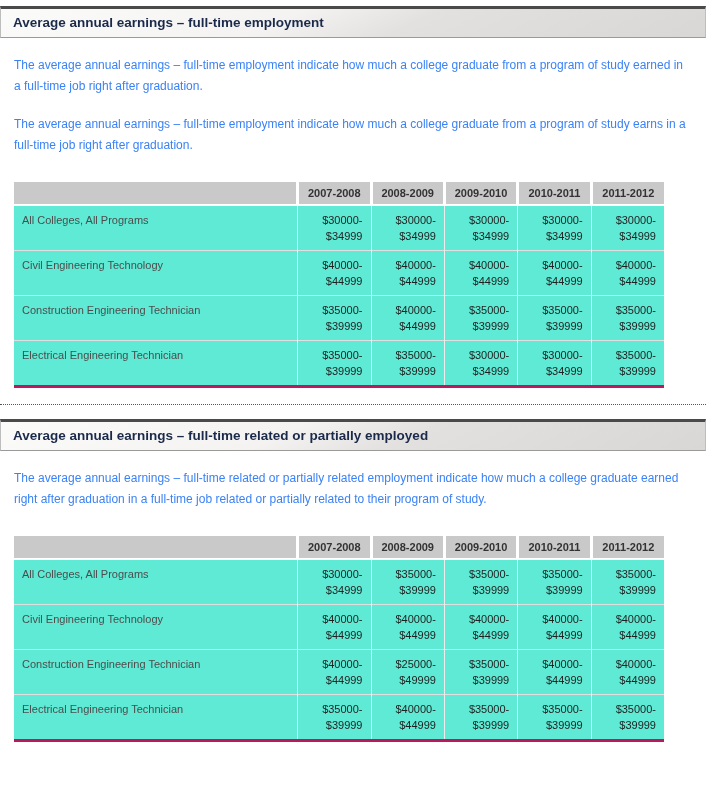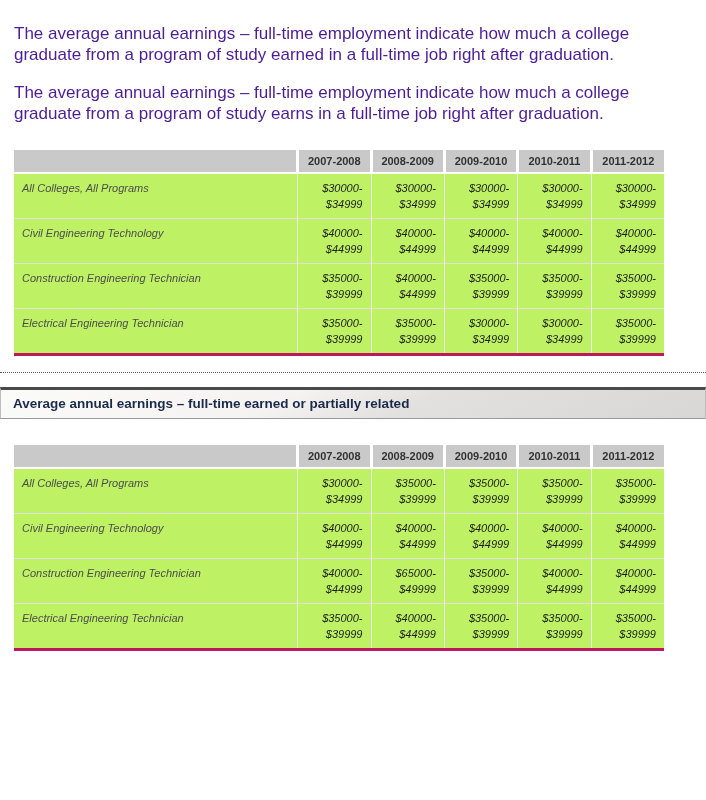--- a/index.html
+++ b/index.html
@@ -20,23 +20,23 @@
     border-right: 1px solid #bdbdbd;
     background: linear-gradient(155deg, #fbfbfa 0%, #f4f3f2 40%, #e2e1df 58%, #d8d7d5 100%);
     padding: 6px 12px 7px 12px;
     font-size: 13.5px;
     font-weight: bold;
     color: #1b2a4a;
   }
 
   .para {
     margin: 17px 14px 17px 14px;
-    font-size: 17px;
+    font-size: 12px;
     line-height: 21px;
-    color: #4c1d95;
+    color: #3b82f6;
   }
 
   .earnings-table {
     margin: 26px 14px 0 14px;
     border-collapse: collapse;
     width: 650px;
     font-size: 11px;
   }
   .earnings-table th {
     background: #c9c9c9;
@@ -46,27 +46,26 @@
     padding: 5px 6px;
     border-left: 3px solid #ffffff;
     border-bottom: 2px solid #ffffff;
     border-top: 0;
     border-right: 0;
   }
   .earnings-table th:first-child { border-left: 0; }
   .earnings-table th.label-col { width: 294px; }
   .earnings-table th.year-col { width: 67px; }
   .earnings-table td {
-    background: #bef264;
+    background: #5eead4;
     padding: 6px 8px;
     vertical-align: top;
     border-top: 1px solid #e0e0e0;
     border-left: 1px solid #ececec;
     line-height: 16px;
-    font-style: italic;
   }
   .earnings-table td:first-child { border-left: 0; }
   .earnings-table tbody tr:last-child td { border-bottom: 3px solid #be185d; }
   .earnings-table td.label {
     text-align: left;
     color: #4d4d4d;
   }
   .earnings-table td.value {
     text-align: right;
     color: #1f1f1f;
@@ -80,20 +79,23 @@
     margin: 16px 0 14px 0;
     height: 0;
   }
 </style>
 </head>
 <body>
 
 <div class="page">
 
   <div class="section">
+    <div class="section-header">
+      <span>Average annual earnings – full-time employment</span>
+    </div>
     <p class="para">The average annual earnings – full-time employment indicate how much a college graduate from a program of study earned in a full-time job right after graduation.</p>
     <p class="para">The average annual earnings – full-time employment indicate how much a college graduate from a program of study earns in a full-time job right after graduation.</p>
 
     <table class="earnings-table">
       <thead>
         <tr>
           <th class="label-col"></th>
           <th class="year-col">2007-2008</th>
           <th class="year-col">2008-2009</th>
           <th class="year-col">2009-2010</th>
@@ -155,22 +157,23 @@
 $39999</td>
         </tr>
       </tbody>
     </table>
 
     <hr class="dotted-divider">
   </div>
 
   <div class="section">
     <div class="section-header">
-      <span>Average annual earnings – full-time earned or partially related</span>
+      <span>Average annual earnings – full-time related or partially employed</span>
     </div>
+    <p class="para">The average annual earnings – full-time related or partially related employment indicate how much a college graduate earned right after graduation in a full-time job related or partially related to their program of study.</p>
 
     <table class="earnings-table">
       <thead>
         <tr>
           <th class="label-col"></th>
           <th class="year-col">2007-2008</th>
           <th class="year-col">2008-2009</th>
           <th class="year-col">2009-2010</th>
           <th class="year-col">2010-2011</th>
           <th class="year-col">2011-2012</th>
@@ -200,21 +203,21 @@
 $44999</td>
           <td class="value">$40000-
 $44999</td>
           <td class="value">$40000-
 $44999</td>
         </tr>
         <tr>
           <td class="label">Construction Engineering Technician</td>
           <td class="value">$40000-
 $44999</td>
-          <td class="value">$65000-
+          <td class="value">$25000-
 $49999</td>
           <td class="value">$35000-
 $39999</td>
           <td class="value">$40000-
 $44999</td>
           <td class="value">$40000-
 $44999</td>
         </tr>
         <tr>
           <td class="label">Electrical Engineering Technician</td>

